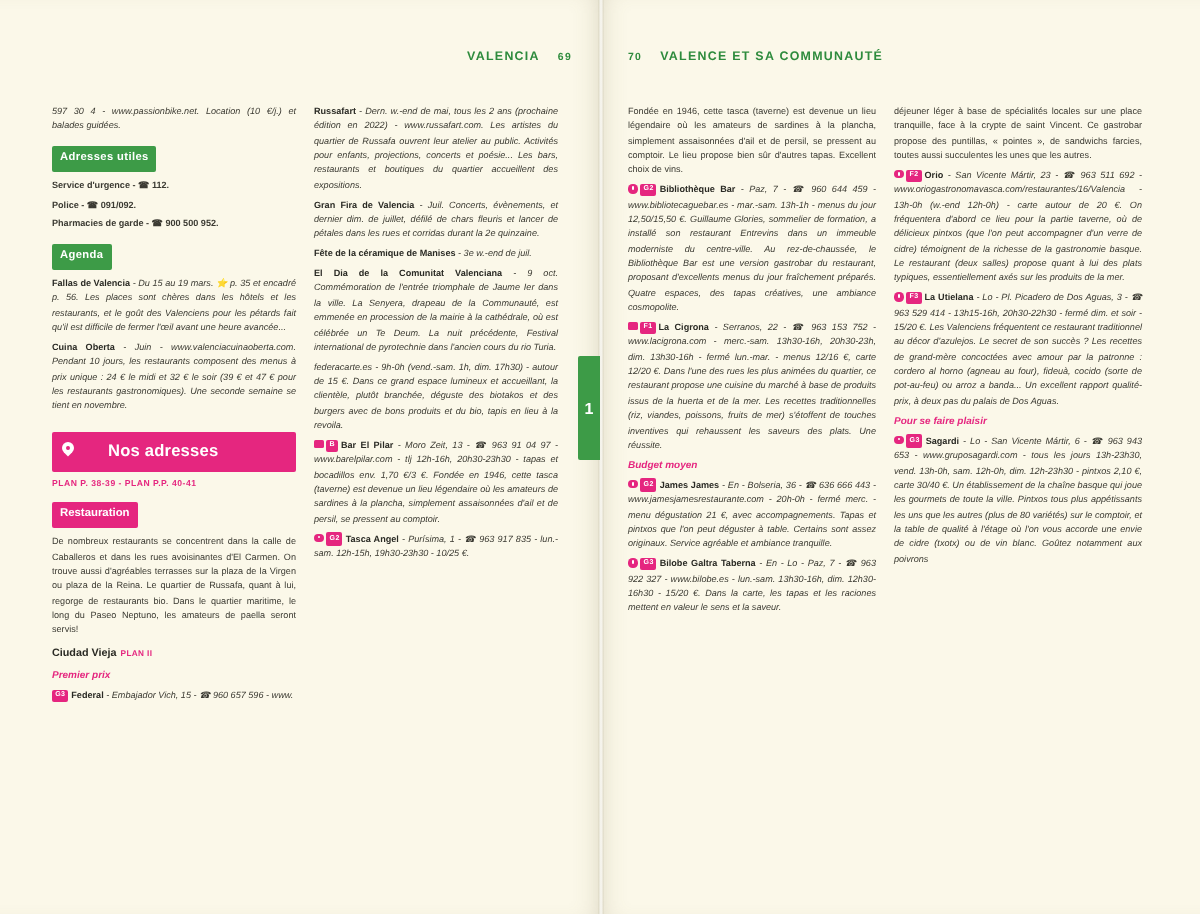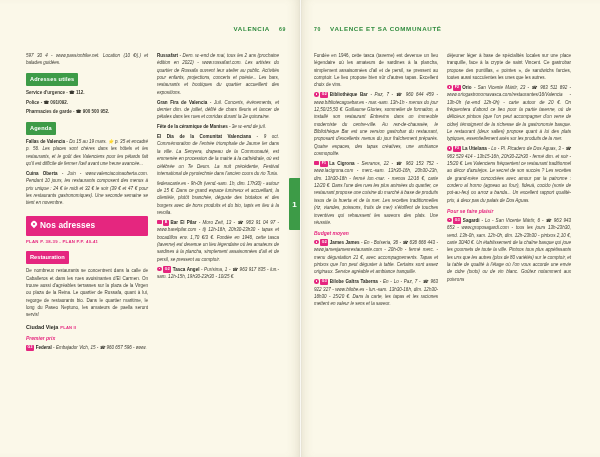--- a/index.html
+++ b/index.html
@@ -80,21 +80,21 @@
     padding:1.6px 4px 1.9px 4px;
     margin:4px 0 3px 0;
     border-radius:1px;
   }
 
   
   .nosadr{
     background:#e5267f;
     color:#fff;
     display:flex;align-items:center;
-    gap:3px;
+    gap:17px;
     padding:3px 5px 3.5px 5px;
     margin:9px 0 3px 0;
     border-radius:1px;
   }
   .nosadr .lbl{font-weight:bold;font-size:8.3px;letter-spacing:.1px;}
   .pinmark{
     width:6px;height:8px;position:relative;flex:0 0 auto;
   }
   .pinmark:before{
     content:"";position:absolute;left:0;top:0;

